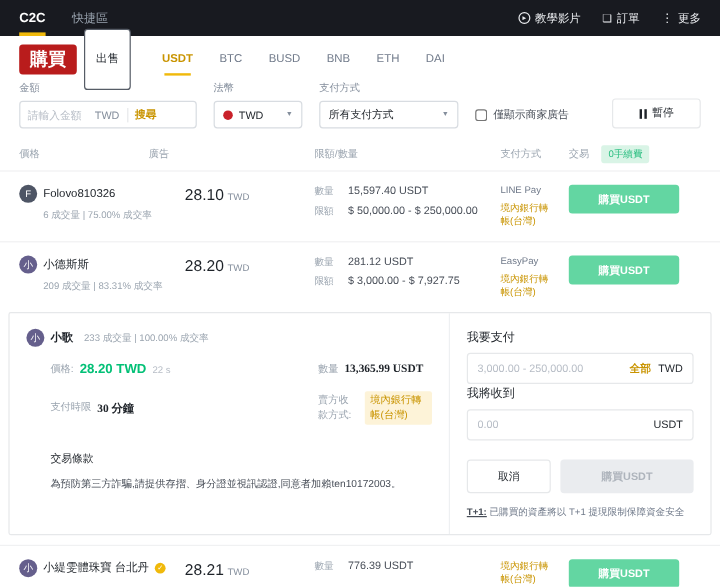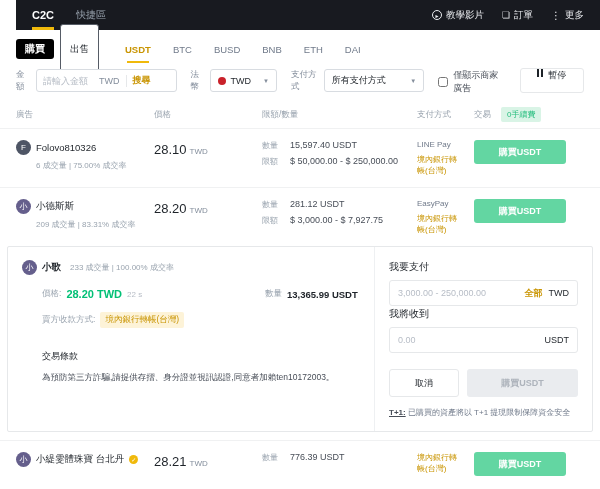--- a/index.html
+++ b/index.html
@@ -1,58 +1,58 @@
 <!DOCTYPE html>
 <html><head>
 <meta charset="utf-8">
 <style>
   * { margin:0; padding:0; box-sizing:border-box; font-family:"Liberation Sans","DejaVu Sans",sans-serif; }
   html,body { width:600px; height:489px; overflow:hidden; background:#fff; }
 
   
-  .topbar { height:30px; background:#181a20; display:flex; align-items:center; padding:0 16px;margin-left:16px; }
+  .topbar { height:30px; background:#181a20; display:flex; align-items:center; padding:0 16px; }
   .brand { color:#fff; font-size:11px; font-weight:bold; position:relative; height:30px; line-height:30px; }
   .brand::after { content:""; position:absolute; left:0; right:0; bottom:0; height:3px; background:#f0b90b; }
   .topnav-item { color:#9aa4af; font-size:10px; margin-left:22px; cursor:pointer; }
   .topbar-right { margin-left:auto; display:flex; align-items:center; gap:18px; }
   .toplink { display:flex; align-items:center; gap:4px; color:#eaecef; font-size:9.5px; cursor:pointer; }
   .circle-play { width:10px; height:10px; border:1px solid #eaecef; border-radius:50%; display:inline-flex; align-items:center; justify-content:center; font-size:6px; color:#eaecef; }
   .file-glyph { font-size:9px; color:#eaecef; }
   .dots { font-size:10px; color:#eaecef; letter-spacing:0; }
 
   
   .tabsrow { display:flex; align-items:center; padding:8px 16px 0 16px; height:30px; }
-  .btn-buy { background:#000000; color:#fff; font-size:10px; font-weight:bold; border:none; border-radius:3px; padding:3px 9px; cursor:pointer; }
+  .btn-buy { background:#b91c1c; color:#fff; font-size:15px; font-weight:bold; border:none; border-radius:3px; padding:3px 9px; cursor:pointer; }
   .btn-sell { background:#fff; color:#1e2329; font-size:9.5px; border:1px solid #565c66; border-radius:3px; padding:18px 9px; margin-left:6px; cursor:pointer; }
   .coins { display:flex; align-items:center; margin-left:26px; gap:22px; }
   .coin { font-size:9.5px; color:#707a8a; cursor:pointer; padding:6px 0; }
   .coin.active { color:#c99400; font-weight:bold; position:relative; }
   .coin.active::after { content:""; position:absolute; left:2px; right:2px; bottom:-2px; height:2px; background:#f0b90b; }
 
   
   .filters { display:flex; align-items:flex-end; padding:8px 16px 10px 16px; gap:14px; }
-  .fgroup { display:flex; flex-direction:row; gap:4px; }
+  .fgroup { display:flex; flex-direction:column; gap:4px; }
   .flabel { font-size:8.5px; color:#848e9c; }
   .inputbox { display:flex; align-items:center; border:1px solid #d8dce1; border-radius:3px; height:23px; background:#fff; }
   .amountbox { width:148px; padding:0 6px; }
   .amountbox input { border:none; outline:none; width:56px; font-size:9px; color:#1e2329; }
   .amountbox input::placeholder { color:#b7bdc6; }
   .cursuffix { font-size:9px; color:#848e9c; margin-right:6px; }
   .vdiv { width:1px; height:12px; background:#e6e8ea; margin-right:6px; }
   .searchlink { font-size:9px; color:#c99400; font-weight:bold; cursor:pointer; }
   .selectbox { padding:0 7px; gap:5px; cursor:pointer; }
   .fiatbox { width:74px; }
   .paybox { width:116px; }
   .reddot { width:8px; height:8px; border-radius:50%; background:#c9212a; flex:0 0 auto; }
   .selval { font-size:9px; color:#1e2329; flex:1; }
   .caret { font-size:6px; color:#848e9c; }
   .chkwrap { display:flex; align-items:center; gap:5px; height:23px; }
   .chkwrap input { width:10px; height:10px; accent-color:#f0b90b; cursor:pointer; }
   .chklabel { font-size:9px; color:#474d57; }
-  .pausebtn { margin-left:auto; display:flex; align-items:flex-start; justify-content:center; gap:5px; width:74px; height:25px; border:1px solid #e6e8ea; border-radius:3px; background:#fff; cursor:pointer; }
+  .pausebtn { margin-left:auto; display:flex; align-items:center; justify-content:center; gap:5px; width:74px; height:25px; border:1px solid #e6e8ea; border-radius:3px; background:#fff; cursor:pointer; }
   .pauseicon { display:flex; gap:2px; }
   .pauseicon i { display:block; width:2px; height:8px; background:#1e2329; }
   .pauselabel { font-size:9px; color:#1e2329; }
 
   
   .thead { display:flex; align-items:center; padding:4px 8px 6px 16px; }
   .th { font-size:8.5px; color:#9aa4af; }
   .col-ad { flex:0 0 138px; }
   .col-price { flex:0 0 108px; }
   .col-qty { flex:0 0 155px; }
@@ -82,21 +82,21 @@
   .card { margin:0 7px; border:1px solid #e6e8ea; border-radius:2px; display:flex; }
   .card-left { flex:1; padding:13px 14px 14px 14px; }
   .card-right { flex:0 0 218px; border-left:1px solid #eef0f2; padding:13px 14px; display:flex; flex-direction:column; }
   .exp-top { display:flex; align-items:center; gap:5px; }
   .exp-stats { font-size:8px; color:#9aa4af; margin-left:4px; }
   .exp-grid { display:grid; grid-template-columns:215px 1fr; gap:12px 8px; margin:13px 0 0 20px; }
   .kv { display:flex; align-items:center; gap:5px; font-size:9px; }
   .kv .k { color:#9aa4af; font-size:8.5px; }
   .kv .price { color:#02c076; font-weight:bold; font-size:11px; }
   .kv .count { color:#b7bdc6; font-size:8px; }
-  .kv .v { color:#1e2329; font-weight:bold; font-size:9.5px; }
+  .kv .v { color:#1e2329; font-weight:bold; font-size:9.5px;font-family:Liberation Serif, serif; }
   .methodtag { font-size:8.5px; color:#c99400; background:#fdf3d8; padding:2px 5px; border-radius:2px; }
   .terms { margin:22px 0 0 20px; }
   .terms-title { font-size:9px; color:#1e2329; margin-bottom:8px; }
   .terms-body { font-size:8.5px; color:#474d57; line-height:1.5; }
 
   .paneltitle { font-size:10px; color:#1e2329; margin-bottom:6px; }
   .panelinput { display:flex; align-items:center; border:1px solid #e6e8ea; border-radius:3px; height:26px; padding:0 8px; gap:6px; background:#fff; }
   .panelinput input { border:none; outline:none; flex:1; min-width:0; font-size:9px; color:#1e2329; background:transparent; }
   .panelinput input::placeholder { color:#b7bdc6; }
   .alllink { font-size:9px; color:#c99400; font-weight:bold; cursor:pointer; }
@@ -177,22 +177,22 @@
   <button class="pausebtn">
     <span class="pauseicon">
         <i></i>
         <i></i>
       </span>
     <span class="pauselabel">暫停</span>
   </button>
 </div>
 
 <div class="thead">
+  <span class="th col-price">價格</span>
   <span class="th col-ad">廣告</span>
-  <span class="th col-price">價格</span>
   <span class="th col-qty">限額/數量</span>
   <span class="th col-pay">支付方式</span>
   <span class="th col-trade">
     <span>交易</span>
     <span class="feebadge">0手續費</span>
   </span>
 </div>
 
 <div class="row">
   <div class="col-ad seller">
@@ -273,20 +273,24 @@
       <div class="kv">
         <span class="k">價格:</span>
         <span class="price">28.20 TWD</span>
         <span class="count">22 s</span>
       </div>
       <div class="kv">
         <span class="k">數量</span>
         <span class="v">13,365.99 USDT</span>
       </div>
       <div class="kv">
+        <span class="k">支付時限</span>
+        <span class="v">30 分鐘</span>
+      </div>
+      <div class="kv">
         <span class="k">賣方收款方式:</span>
         <span class="methodtag">境內銀行轉帳(台灣)</span>
       </div>
     </div>
     <div class="terms">
       <div class="terms-title">交易條款</div>
       <div class="terms-body">為預防第三方詐騙,請提供存摺、身分證並視訊認證,同意者加賴ten10172003。</div>
     </div>
   </div>
   <div class="card-right">

